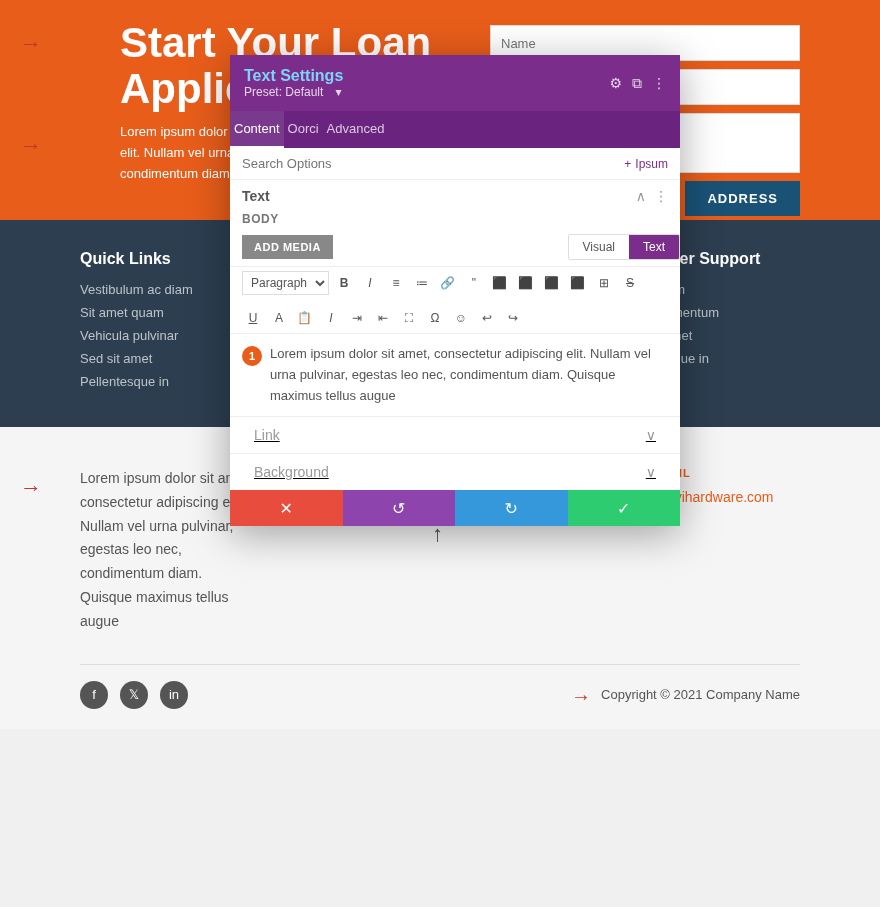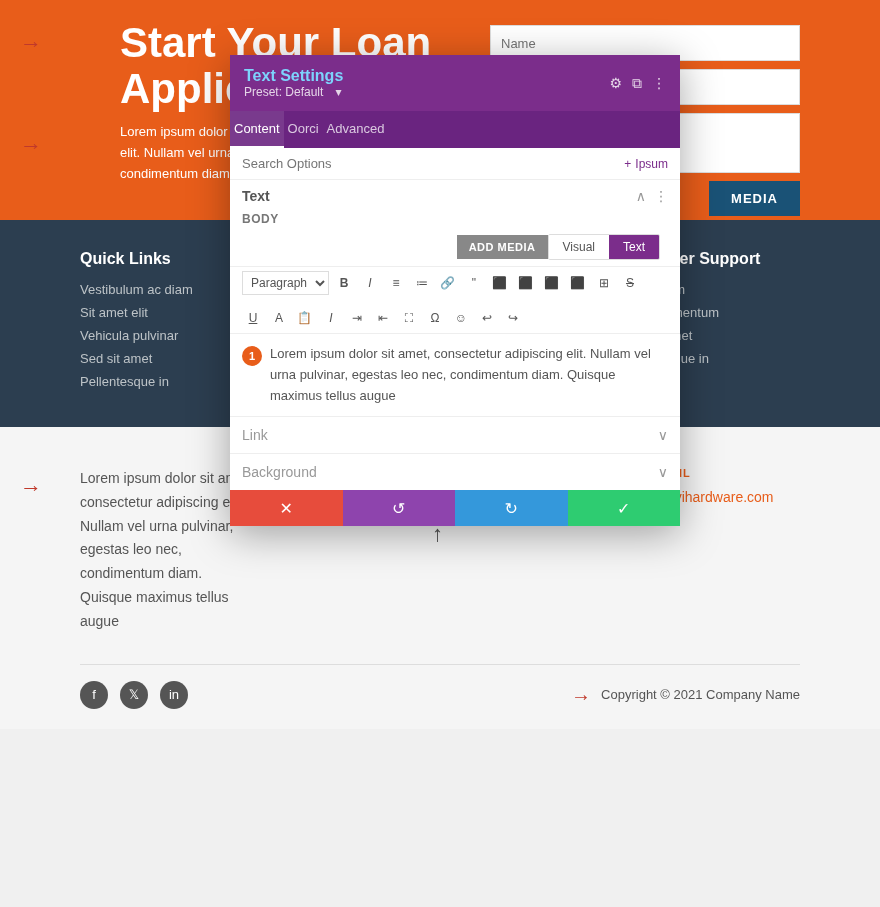--- a/index.html
+++ b/index.html
@@ -298,24 +298,24 @@
       padding: 4px 12px 4px 12px;
       font-size: 12px;
       color: #777;
       font-weight: 600;
       text-transform: uppercase;
       letter-spacing: 0.5px;
     }
 
     
     .modal-media-row {
-      padding: 4px 20px 6px 12px;
-      display: flex;
-      align-items: center;
-      justify-content: flex-end;
+      padding: 4px 0 6px 12px;
+      display: flex;
+      align-items: center;
+      justify-content: space-between;
     }
     .add-media-btn {
       background: #888;
       color: #fff;
       border: none;
       padding: 6px 12px;
       font-size: 11px;
       font-weight: 700;
       letter-spacing: 0.5px;
       cursor: pointer;
@@ -394,26 +394,27 @@
     }
     .editor-text {
       font-size: 13px;
       color: #555;
       line-height: 1.6;
       padding-left: 28px;
     }
 
     
     .modal-collapsible {
-      padding: 10px 12px;
+      padding: 10px 24px;
       border-top: 1px solid #eee;
       display: flex;
       align-items: center;
       justify-content: space-between;
       cursor: pointer;
+      text-decoration: underline;
     }
     .collapsible-label {
       font-size: 14px;
       color: #999;
     }
     .collapsible-arrow {
       color: #999;
       font-size: 14px;
     }
 
@@ -450,30 +451,30 @@
     <div class="hero-text-area">
       <div class="hero-title">Start Your Loan Application</div>
       <div class="hero-body">Lorem ipsum dolor sit amet, consectetur adipiscing elit. Nullam vel urna pulvinar, egestas leo nec, condimentum diam. Quisque maxi...</div>
     </div>
 
     <div class="hero-form">
       <input type="text" placeholder="Name" style="">
       <input type="email" placeholder="Email Address" style="">
       <textarea style=""></textarea>
       <div class="hero-submit-row">
-        <button class="submit-btn">MEDIA</button>
+        <button class="submit-btn">ADDRESS</button>
       </div>
     </div>
   </div>
 
   <div class="quick-links-section">
     <div class="ql-col">
       <div class="ql-heading">Quick Links</div>
       <div class="ql-item">Vestibulum ac diam</div>
-      <div class="ql-item">Sit amet elit</div>
+      <div class="ql-item">Sit amet quam</div>
       <div class="ql-item">Vehicula pulvinar</div>
       <div class="ql-item">Sed sit amet</div>
       <div class="ql-item">Pellentesque in</div>
     </div>
     <div class="ql-col">
       <div class="ql-heading">&nbsp;</div>
       <div class="ql-item">Ipsum id</div>
       <div class="ql-item">Pellentesque in</div>
       <div class="ql-item">Oorci porta</div>
       <div class="ql-item">Dapibus</div>

